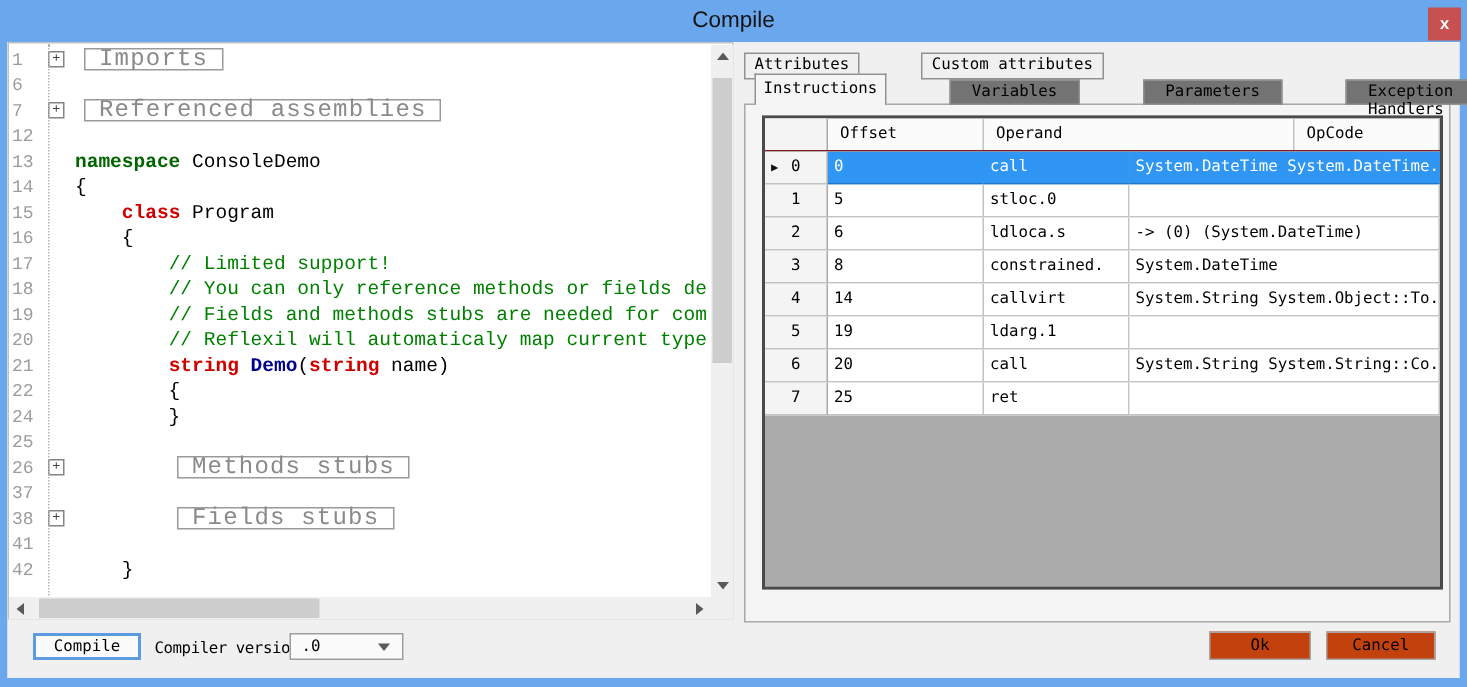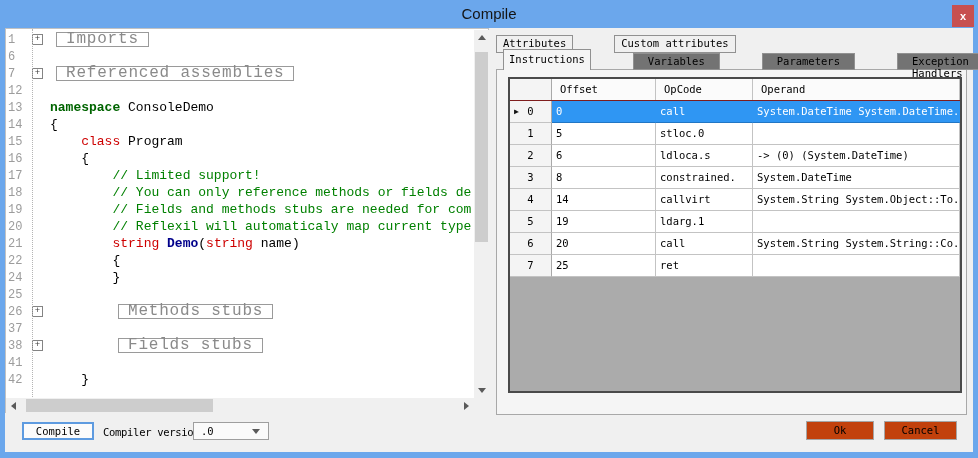--- a/index.html
+++ b/index.html
@@ -24,21 +24,21 @@
   .code-line{height:17px;display:flex;align-items:center;font-family:"Liberation Mono",monospace;font-size:13px;}
   .line-num{flex:none;width:24px;padding-left:2px;color:#9C9C9C;font-size:12px;}
   .fold-col{flex:none;width:18px;text-align:left;}
   .fold-box{display:inline-block;width:11px;height:11px;box-sizing:border-box;border:1px solid #848484;background:#fff;
     color:#404040;font-size:9px;line-height:9px;text-align:center;vertical-align:middle;cursor:pointer;}
   .collapse-box{display:inline-block;border:1px solid #9A9A9A;background:#fff;color:#8A8A8A;
     font-family:"Liberation Mono",monospace;font-size:16px;line-height:13px;padding:0 9px;letter-spacing:0.8px;white-space:pre;}
   .code-text{white-space:pre;}
   .tok-plain{color:#000;}
   .tok-ns{color:var(--namespace-green,#006400);font-weight:bold;}
-  .tok-kw{color:var(--keyword-red,#CE0000);font-weight:normal;}
+  .tok-kw{color:var(--keyword-red,#CE0000);font-weight:bold;}
   .tok-id{color:var(--keyword-navy,#00008B);font-weight:bold;}
   .tok-cm{color:var(--comment-green,#008000);}
 
   
   .vscroll{position:absolute;left:468px;top:1px;width:15px;height:368px;background:#F0F0F0;}
   .hscroll{position:absolute;left:0;top:369px;width:468px;height:15px;background:#F0F0F0;}
   .sb-corner{position:absolute;left:468px;top:369px;width:15px;height:15px;background:#F0F0F0;}
   .sb-btn{position:absolute;width:15px;height:15px;display:flex;align-items:center;justify-content:center;cursor:pointer;}
   .sb-btn.up{left:0;top:0;}  .sb-btn.down{left:0;bottom:0;}
   .sb-btn.lf{left:0;top:0;}  .sb-btn.rt{right:0;top:0;}
@@ -240,22 +240,22 @@
         <div class="tab-inner">Variables</div>
         <div class="tab-inner">Parameters</div>
         <div class="tab-inner">Exception Handlers</div>
         <div class="tab-inner">Overrides</div>
       </div>
 
     <div class="grid rp-font">
       <div class="g-header">
         <div class="cell c-rowhdr"></div>
         <div class="cell c-offset">Offset</div>
+        <div class="cell c-operand">Operand</div>
         <div class="cell c-opcode">OpCode</div>
-        <div class="cell c-operand">Operand</div>
       </div>
       <div class="g-rows">
           <div class="g-row selected">
             <div class="cell c-rowhdr"><span class="row-arrow">▶</span>0</div>
             <div class="cell c-offset">0</div>
             <div class="cell c-opcode">call</div>
             <div class="cell c-operand">System.DateTime System.DateTime...</div>
           </div>
           <div class="g-row">
             <div class="cell c-rowhdr">1</div>

